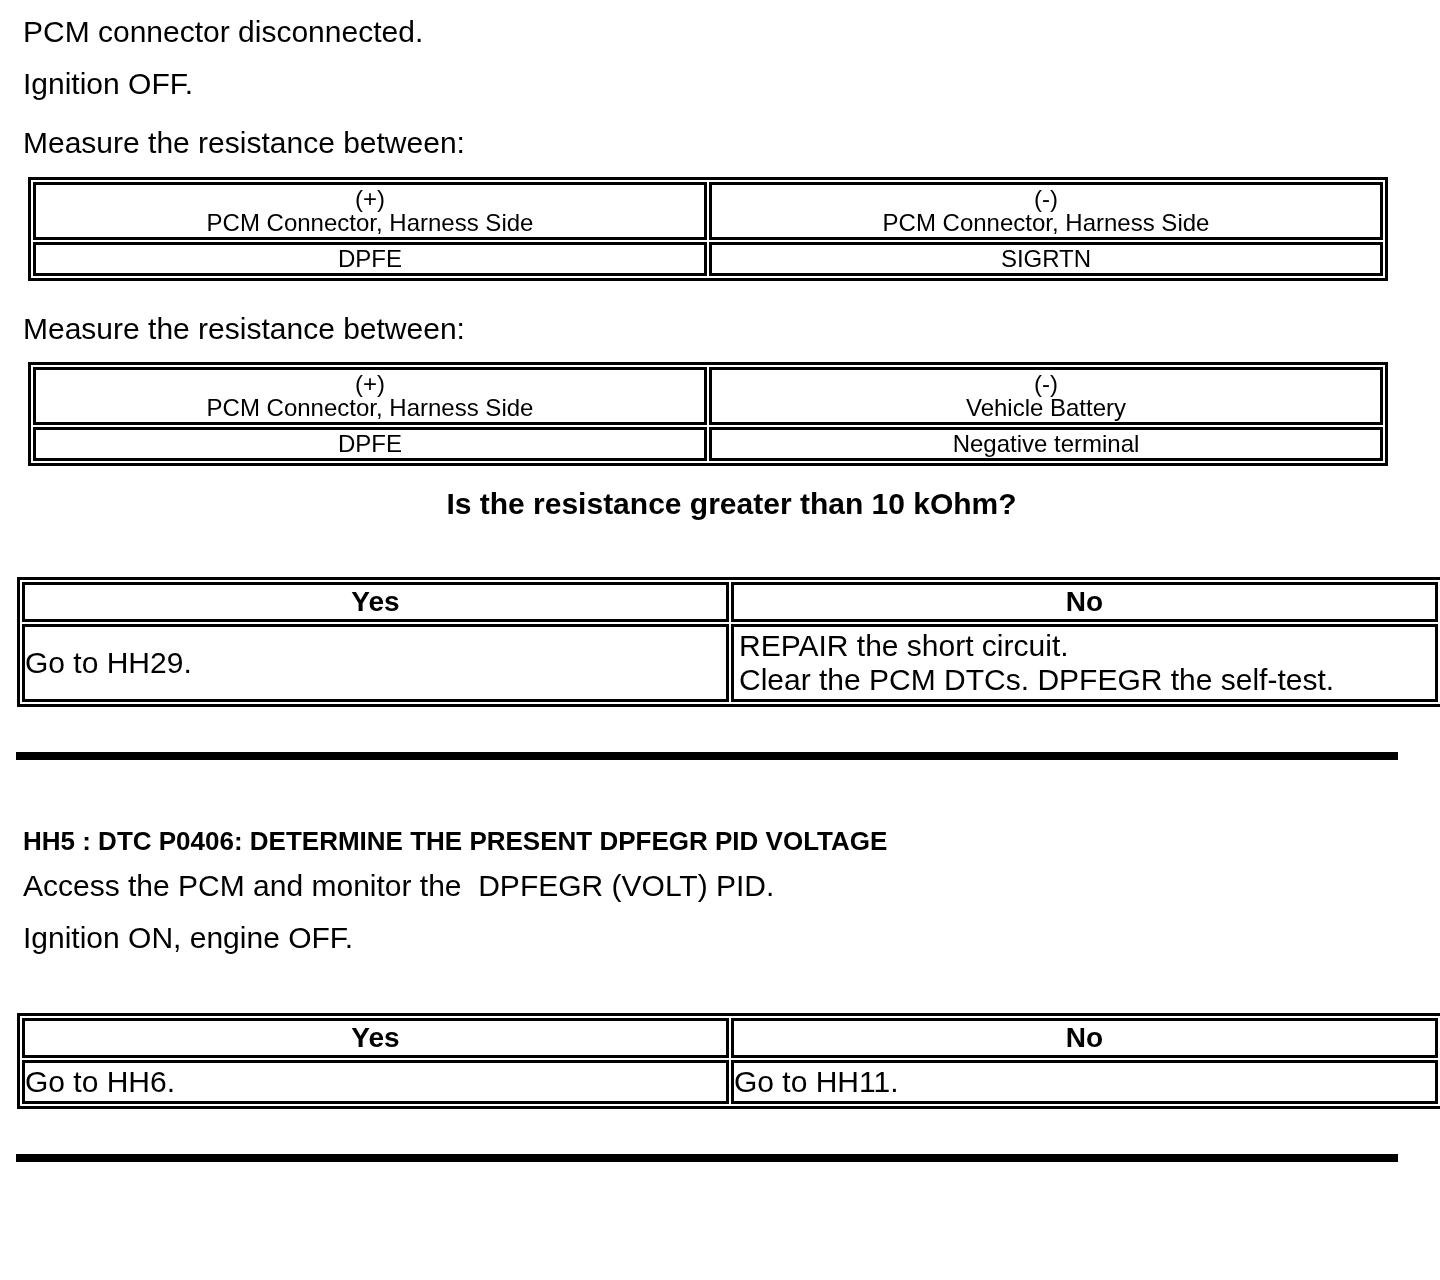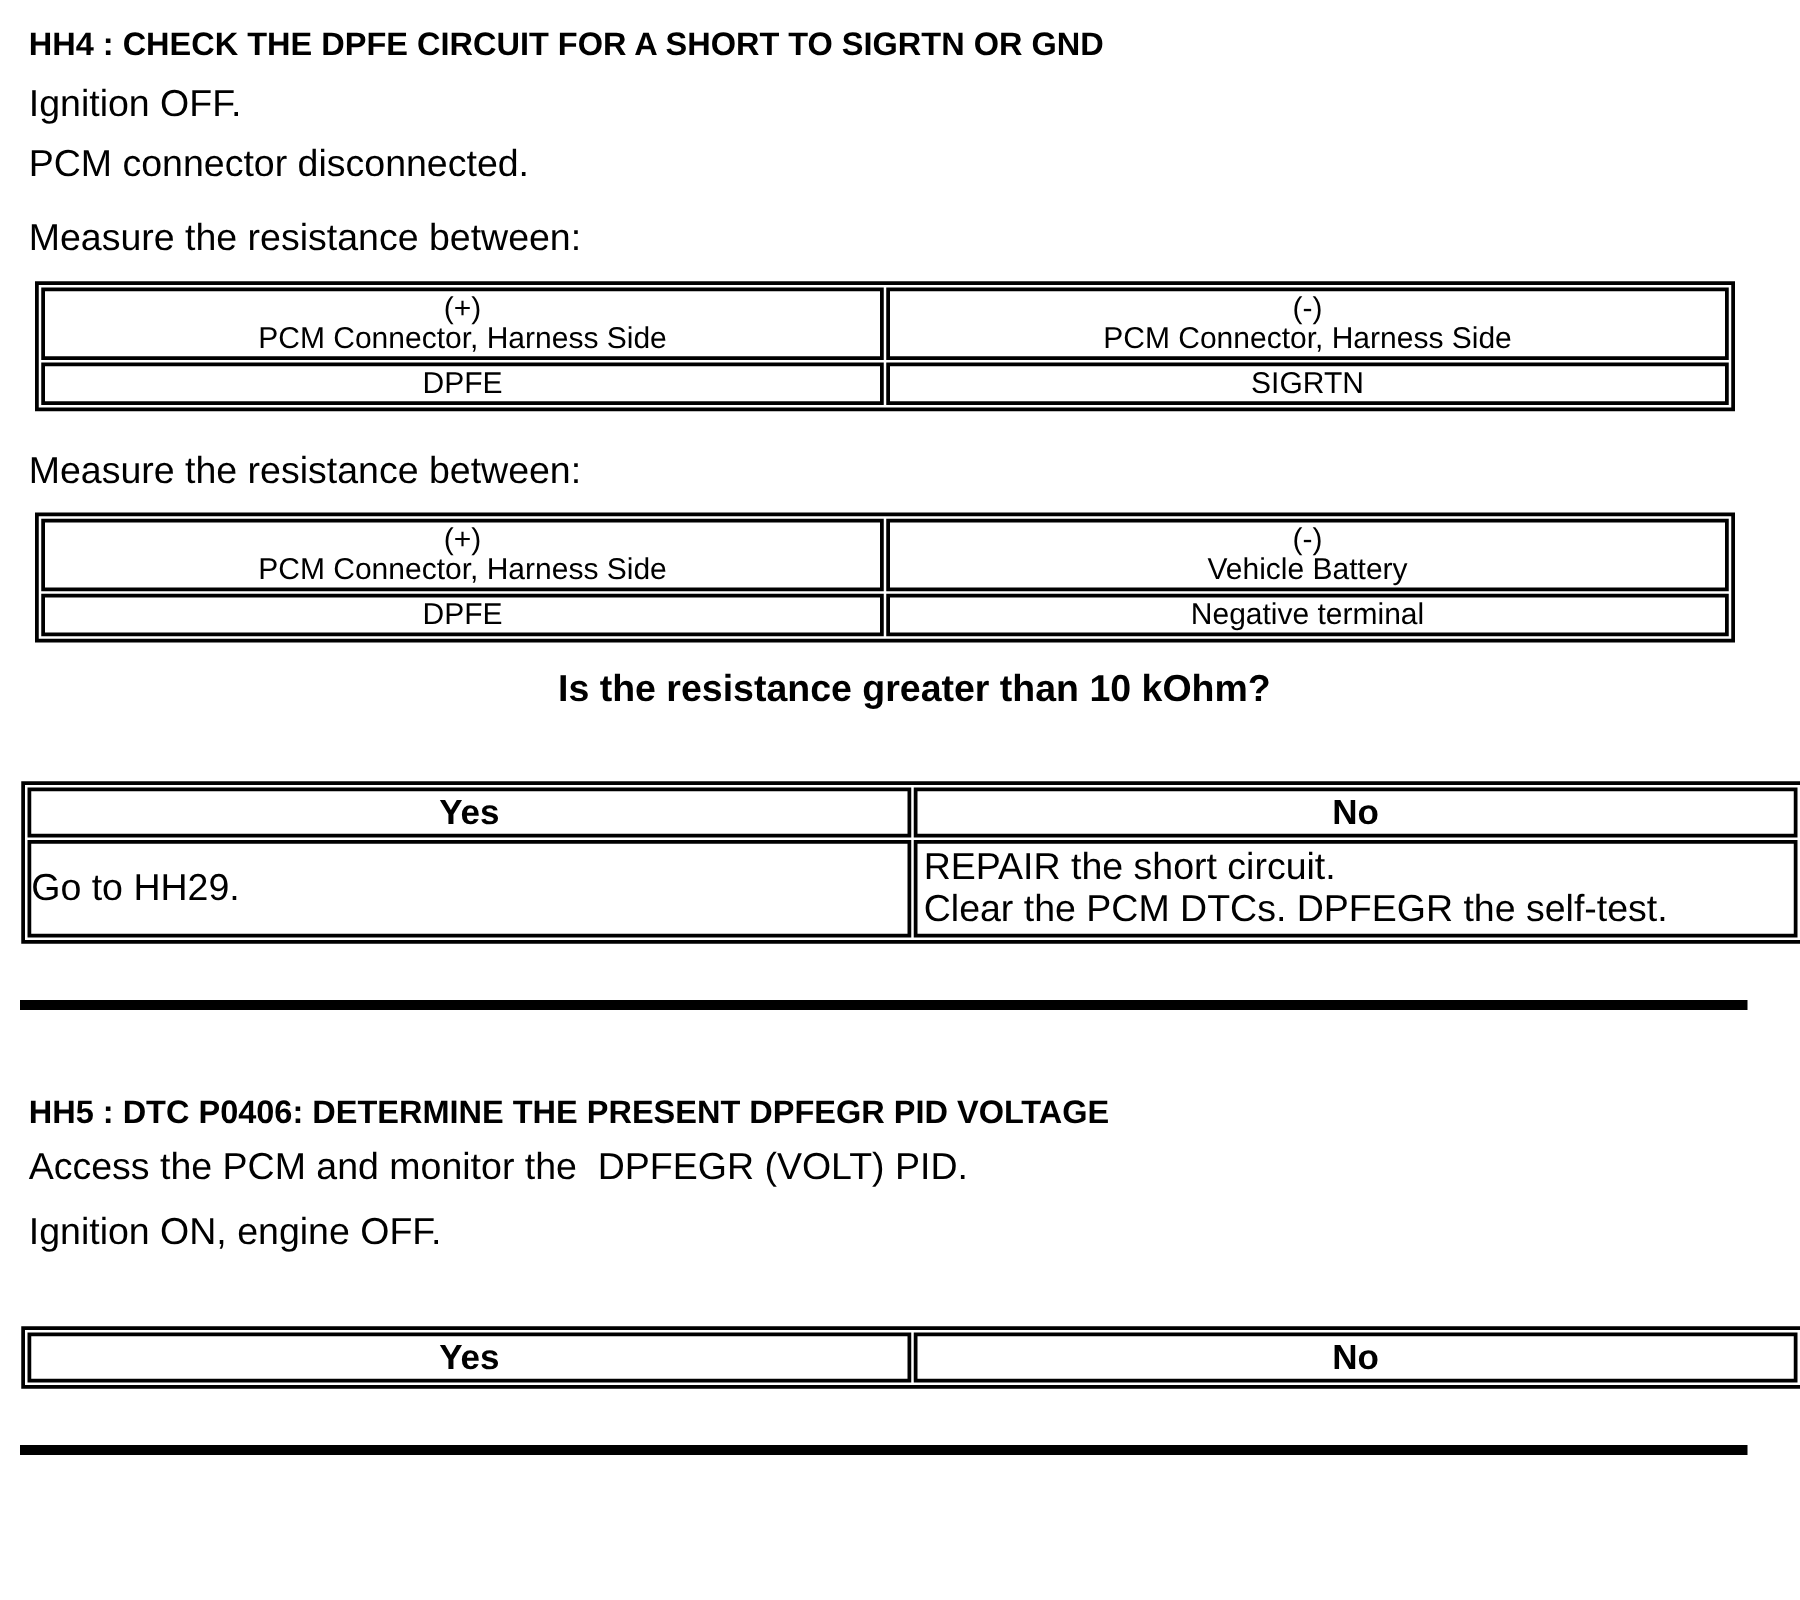--- a/index.html
+++ b/index.html
@@ -84,25 +84,24 @@
     background: #000000;
     width: 1382px;
     margin: 45px 0 0 16px;
   }
 </style>
 </head>
 <body>
 
 <div>
 
-  <div class="sec-heading hh4-heading">HH4 : CHECK THE DPFE CIRCUIT FOR A SHORT TO SIGRTN OR GND</div>
+
+  <div class="step">PCM connector disconnected.</div>
 
   <div class="step step-first">Ignition OFF.</div>
-
-  <div class="step">PCM connector disconnected.</div>
 
   <div class="step measure-label">Measure the resistance between:</div>
 
   <table class="mtable">
     <tbody>
       <tr>
         <td>
           <span class="sign-line">(+)</span>
           <span class="title-line">PCM Connector, Harness Side</span>
         </td>
@@ -165,18 +164,22 @@
 
   <div class="step step-first">Ignition ON, engine OFF.</div>
 
 
   <table class="dtable dtable-hh5">
     <tbody>
       <tr>
         <th>Yes</th>
         <th>No</th>
       </tr>
+      <tr>
+        <td>Go to HH6.</td>
+        <td>Go to HH11.</td>
+      </tr>
     </tbody>
   </table>
 
   <div class="hrule"></div>
 
 </div>
 
 </body></html>

